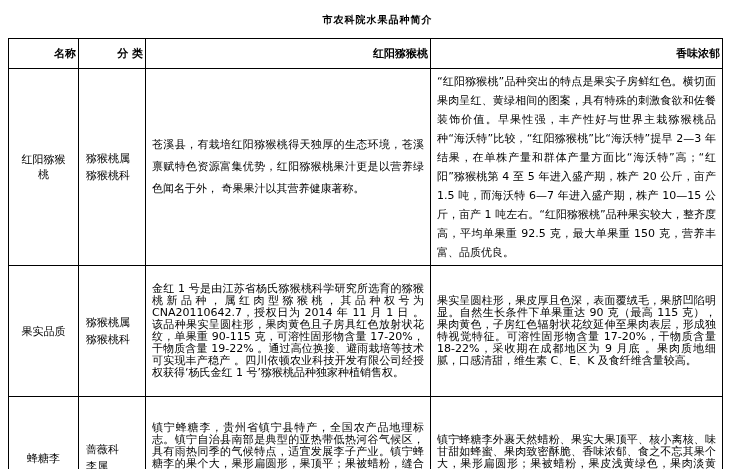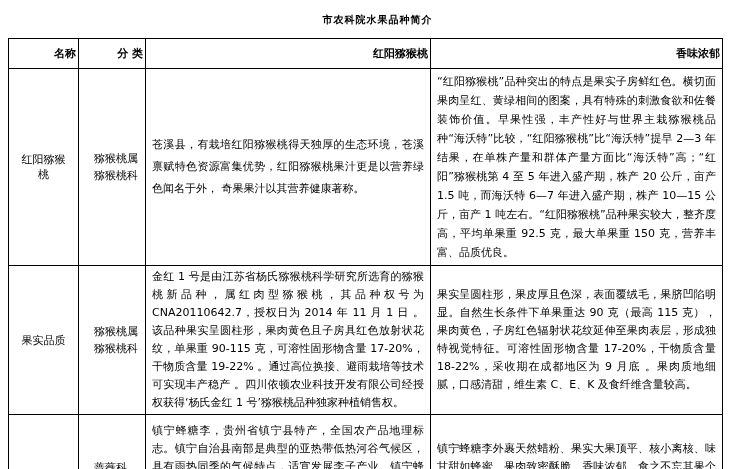--- a/index.html
+++ b/index.html
@@ -22,22 +22,22 @@
     padding:2px 6px; box-sizing:border-box; overflow:hidden;
   }
   .variety-table th {
     text-align:right; font-weight:bold; height:30px; font-size:11px;
     padding:2px 2px;
   }
   tr.row-1 { height:145px; }
   tr.row-2 { height:131px; }
   tr.row-3 { height:123px; }
   td.c-name { text-align:center; font-size:11px; padding:2px 9px; }
-  td.c-cat  { white-space:pre-line; text-align:left; padding-left:15px; line-height:17px; }
-  td.c-long { text-align:justify; line-height:18px; }
+  td.c-cat  { white-space:pre-line; text-align:left; padding-left:7px; line-height:17px; }
+  td.c-long { text-align:justify; line-height:12px; }
   td.lh-loose { line-height:22px; }
   td.lh-tight { line-height:19px; padding:3px 6px; }
 </style>
 </head>
 <body>
 
 <div class="doc-title">市农科院水果品种简介</div>
 
 <table class="variety-table">
   <colgroup>

